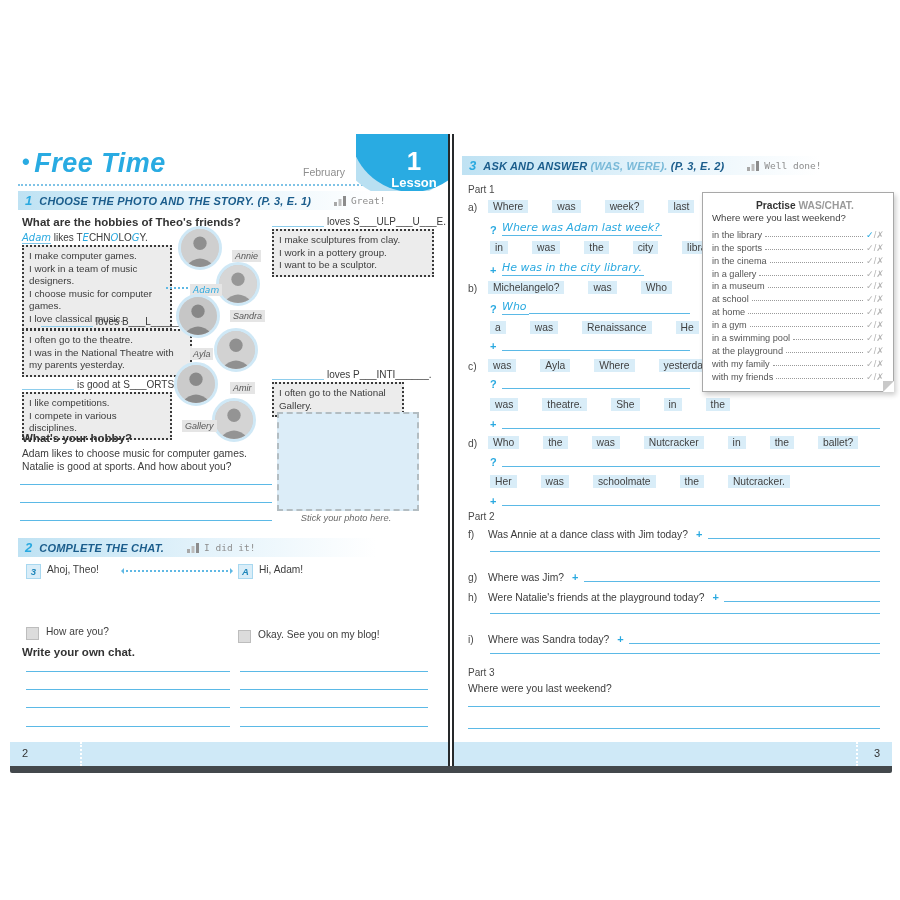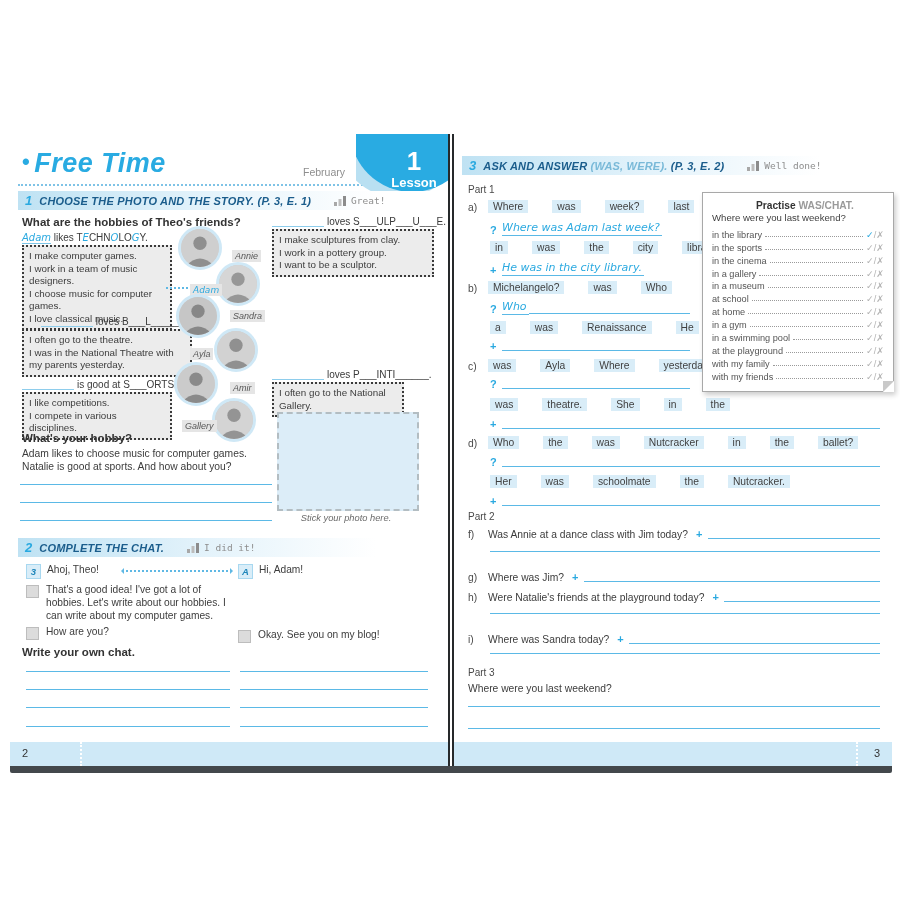--- a/index.html
+++ b/index.html
@@ -245,24 +245,20 @@
 
     <div class="chat-row" style="left:16px;top:430px;width:200px;">
       <span class="chat-badge">3</span>
       <span>Ahoj, Theo!</span>
     </div>
     <div class="chat-arrow" style="left:112px;top:436px;width:110px;"></div>
     <div class="chat-row" style="left:228px;top:430px;width:190px;">
       <span class="chat-badge">A</span>
       <span>Hi, Adam!</span>
     </div>
-    <div class="chat-row" style="left:16px;top:450px;width:204px;">
-      <span class="chat-check"></span>
-      <span>That's a good idea! I've got a lot of hobbies. Let's write about our hobbies. I can write about my computer games.</span>
-    </div>
     <div class="chat-row" style="left:16px;top:492px;width:204px;">
       <span class="chat-check"></span>
       <span>How are you?</span>
     </div>
     <div class="chat-row" style="left:228px;top:480px;width:190px;margin-top:15px;">
       <span class="chat-check"></span>
       <span>Okay. See you on my blog!</span>
     </div>
 
     <div class="bold-q" style="position:absolute;left:12px;top:512px;">Write your own chat.</div>

